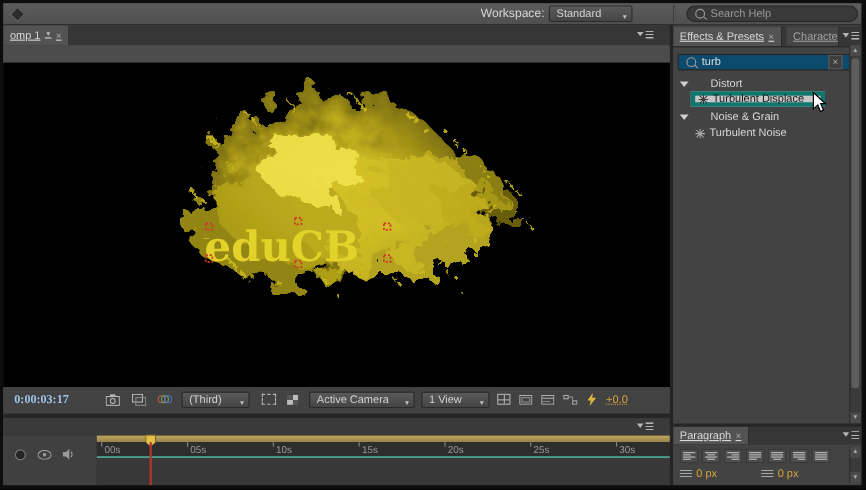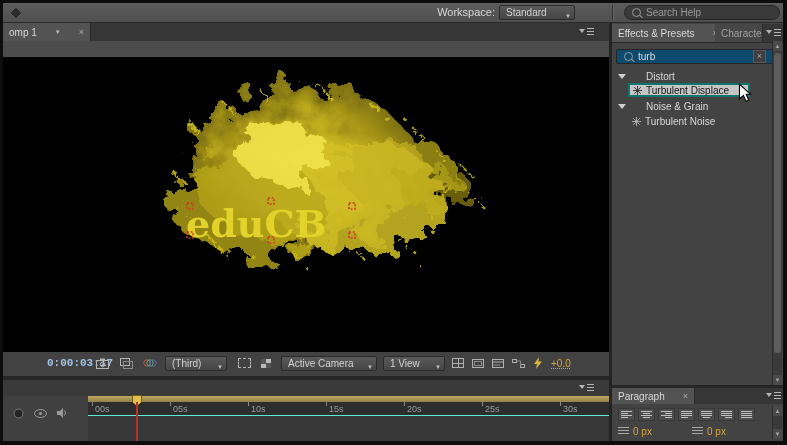--- a/index.html
+++ b/index.html
@@ -12,34 +12,34 @@
   .ws-label{position:absolute;left:428px;top:3px;width:64px;text-align:right;font-size:11px;color:#d6d6d6;}
   .dd{position:absolute;height:15px;background:linear-gradient(#5a5a5a,#454545);border:1px solid #2a2a2a;border-radius:2px;color:#d2d2d2;font-size:10px;line-height:13px;padding:0 14px 0 6px;box-sizing:border-box;white-space:nowrap;overflow:hidden;}
   .dd .car{position:absolute;right:3px;top:4px;font-size:6px;color:#c0c0c0;}
   .sep-v{position:absolute;top:2px;width:1px;height:15px;background:#333;border-right:1px solid #666;}
   .searchbox{position:absolute;display:flex;align-items:center;gap:5px;background:#3a3a3a;border:1px solid #262626;box-sizing:border-box;padding:0 7px;}
   .help-search{left:621px;top:2px;width:156px;height:15px;border-radius:8px;color:#9a9a9a;font-size:10px;}
   .mag{width:7px;height:7px;border:1px solid #9a9a9a;border-radius:50%;position:relative;flex:none;}
   .mag::after{content:"";position:absolute;width:4px;height:1px;background:#9a9a9a;transform:rotate(45deg);right:-3px;bottom:-1px;}
   
   .tabbar{position:absolute;background:#363636;border-bottom:1px solid #292929;overflow:hidden;}
-  .tab{position:absolute;top:0;background:#535353;color:#d8d8d8;font-size:10px;display:flex;align-items:center;gap:18px;padding:0 6px;border-right:1px solid #2c2c2c;box-sizing:border-box;white-space:nowrap;}
+  .tab{position:absolute;top:0;background:#535353;color:#d8d8d8;font-size:10px;display:flex;align-items:center;gap:4px;padding:0 6px;border-right:1px solid #2c2c2c;box-sizing:border-box;white-space:nowrap;text-decoration:underline;}
   .tab.inactive{background:#464646;color:#a0a0a0;}
   .close-x{font-size:9px;color:#aaa;line-height:1;}
   .pmicon{position:absolute;width:15px;height:11px;}
   .pmicon::before{content:"";position:absolute;left:0;top:3px;border-left:3px solid transparent;border-right:3px solid transparent;border-top:4px solid #b5b5b5;}
   .pmicon::after{content:"";position:absolute;left:8px;top:2px;width:7px;height:7px;background:repeating-linear-gradient(#b5b5b5 0 1px,transparent 1px 3px);}
   
   .left{position:absolute;left:0;top:20px;width:606px;height:418px;background:#474747;}
   .comp-tabbar{left:0;top:0;width:606px;height:18px;}
   .comp-strip{position:absolute;left:0;top:18px;width:606px;height:16px;background:#4c4c4c;}
   .viewport{position:absolute;left:0;top:34px;width:606px;height:295px;background:#000;}
   .controls{position:absolute;left:0;top:329px;width:606px;height:24px;background:#424242;}
   .controls>*{position:absolute;top:4px;}
-  .timecode{font-family:Liberation Mono, monospace;font-size:11px;font-weight:bold;color:#9fc3e8;top:5px!important;margin-left:34px;}
+  .timecode{font-family:Liberation Serif, serif;font-size:11px;font-weight:bold;color:#9fc3e8;top:5px!important;}
   .cicn{width:18px;height:14px;display:flex;align-items:center;justify-content:center;}
   .exposure{font-size:10px;color:#d7a43b;text-decoration:underline dotted;top:6px!important;}
   .hdiv{position:absolute;left:0;width:606px;height:4px;background:#262626;}
   .tl-header{position:absolute;left:0;top:357px;width:606px;height:16px;background:#3a3a3a;border-bottom:1px solid #2b2b2b;}
   .tl-left{position:absolute;left:0;top:373px;width:85px;height:45px;background:#404040;border-right:1px solid #2c2c2c;}
   .tl-ruler{position:absolute;left:85px;top:373px;width:521px;height:45px;background:#383838;}
   .workarea{position:absolute;left:0;top:0;width:521px;height:6px;background:linear-gradient(#c0a85f,#93804a);border-bottom:1px solid #2c2c2c;}
   .rulerband{position:absolute;left:0;top:6px;width:521px;height:13px;background:#2d2d2d;border-bottom:1px solid #5eead4;}
   .tick{position:absolute;top:0;height:13px;}
   .tick i{position:absolute;left:0;top:0;width:1px;height:4px;background:#8a8a8a;}
@@ -47,21 +47,21 @@
   .cti{position:absolute;left:44px;top:-1px;width:10px;height:11px;background:#e3c04a;border:1px solid #70591d;box-sizing:border-box;clip-path:polygon(0 0,100% 0,100% 60%,50% 100%,0 60%);}
   .phline{position:absolute;left:48px;top:6px;width:2px;height:39px;background:#b5352a;}
   
   .vdiv{position:absolute;left:606px;top:20px;width:3px;height:418px;background:#242424;}
   .right{position:absolute;left:609px;top:20px;width:171px;height:418px;background:#434343;overflow:hidden;}
   .fx-tabbar{left:0;top:1px;width:204px;height:18px;}
   .fx-search{left:4px;top:26px;width:158px;height:15px;border-radius:2px;background:#0c4a6e;color:#dcdcdc;font-size:10px;align-items:center;}
   .clearbox{margin-left:auto;width:11px;height:11px;background:#3e3e3e;border:1px solid #5a5a5a;display:flex;align-items:center;justify-content:center;flex:none;}
   .fxrow{position:absolute;left:0;height:15px;display:flex;align-items:center;gap:20px;font-size:10px;color:#d8d8d8;}
   .tridown{width:0;height:0;border-left:4px solid transparent;border-right:4px solid transparent;border-top:5px solid #cfcfcf;flex:none;}
-  .fx-item-hl{position:absolute;left:16px;top:60px;width:122px;height:14px;background:#c6c6c6;border:2px solid #0f766e;box-sizing:border-box;display:flex;align-items:center;gap:4px;padding:0 3px;font-size:10px;color:#141414;}
+  .fx-item-hl{position:absolute;left:16px;top:60px;width:122px;height:14px;background:#c6c6c6;border:4px solid #0f766e;box-sizing:border-box;display:flex;align-items:center;gap:4px;padding:0 3px;font-size:10px;color:#141414;}
   .fx-item{position:absolute;left:20px;display:flex;align-items:center;gap:4px;font-size:10px;color:#d8d8d8;height:14px;}
   .sbar{position:absolute;right:1px;width:9px;background:#3a3a3a;border-left:1px solid #2d2d2d;}
   .sbar .arr{position:absolute;left:0;width:9px;height:10px;font-size:6px;color:#a5a5a5;text-align:center;line-height:10px;background:#4a4a4a;}
   .sbar .thumb{position:absolute;left:1px;width:7px;background:#5d5d5d;border-radius:3px;}
   .hdiv2{position:absolute;left:0;width:171px;height:3px;background:#262626;}
   .para-tabbar{left:0;top:365px;width:171px;height:16px;}
   .para-content{position:absolute;left:0;top:381px;width:171px;height:37px;background:#434343;}
   .al{position:absolute;top:4px;width:17px;height:13px;background:#4c4c4c;border:1px solid #383838;box-sizing:border-box;display:flex;flex-direction:column;justify-content:center;gap:1px;padding:1px 2px;align-items:flex-start;}
   .al i{display:block;height:1px;background:#c2c2c2;width:100%;}
   .al.c{align-items:center}.al.r{align-items:flex-end}

